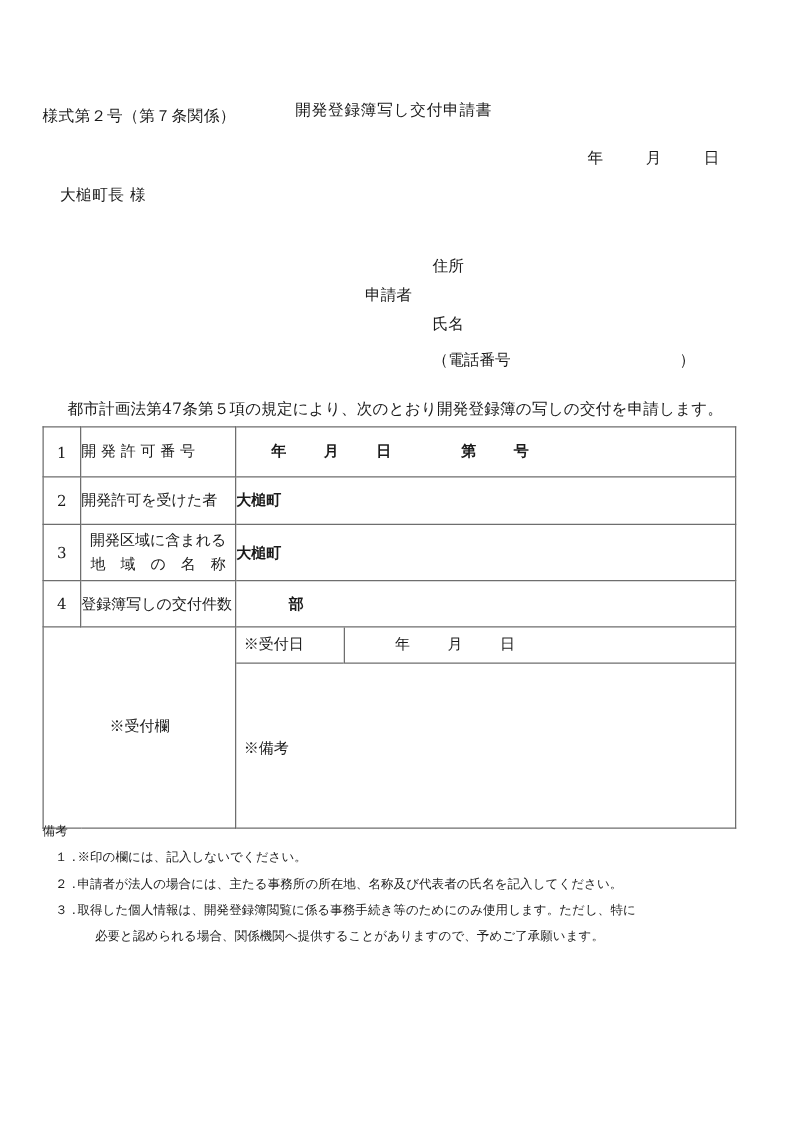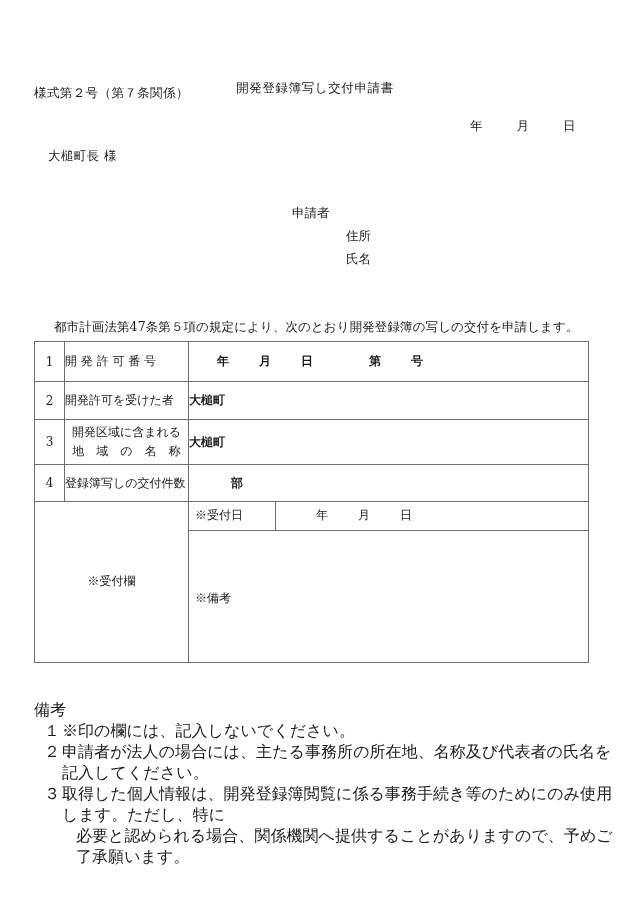--- a/index.html
+++ b/index.html
@@ -201,23 +201,23 @@
   }
   .receipt-note-inner {
     padding: 5px 0 0 6px;
     font-size: 12px;
   }
 
   
   .notes {
     position: absolute;
     left: 34px;
-    top: 700px;
+    top: 656px;
     width: 580px;
-    font-size: 16px;
+    font-size: 10px;
   }
   .notes-title {
     line-height: 20px;
     letter-spacing: 0.3px;
   }
   .note-item {
     position: relative;
     padding-left: 28px;
     line-height: 21px;
     letter-spacing: 0.05px;
@@ -242,30 +242,34 @@
   <div class="doc-title">開発登録簿写し交付申請書</div>
 
   <div class="date-line">
     <span>年</span><span class="gap"></span><span>月</span><span class="gap"></span><span>日</span>
   </div>
 
   <div class="addressee">大槌町長  様</div>
 
   <div class="applicant-block">
     <div class="applicant-row">
+      <span class="applicant-field">住所</span>
+    </div>
+    <div class="applicant-row">
       <span class="applicant-label">申請者</span>
-    </div>
-    <div class="applicant-row">
-      <span class="applicant-field">住所</span>
     </div>
     <div class="applicant-row">
       <span class="applicant-field">氏名</span>
     </div>
   </div>
 
+  <div class="phone-line">
+    <span>（電話番号</span>
+    <span class="paren-close">）</span>
+  </div>
 
   <div class="intro">都市計画法第47条第５項の規定により、次のとおり開発登録簿の写しの交付を申請します。</div>
 
   <table class="form-table">
     <colgroup>
       <col class="col-no">
       <col class="col-label">
       <col class="col-val">
     </colgroup>
     <tbody>

